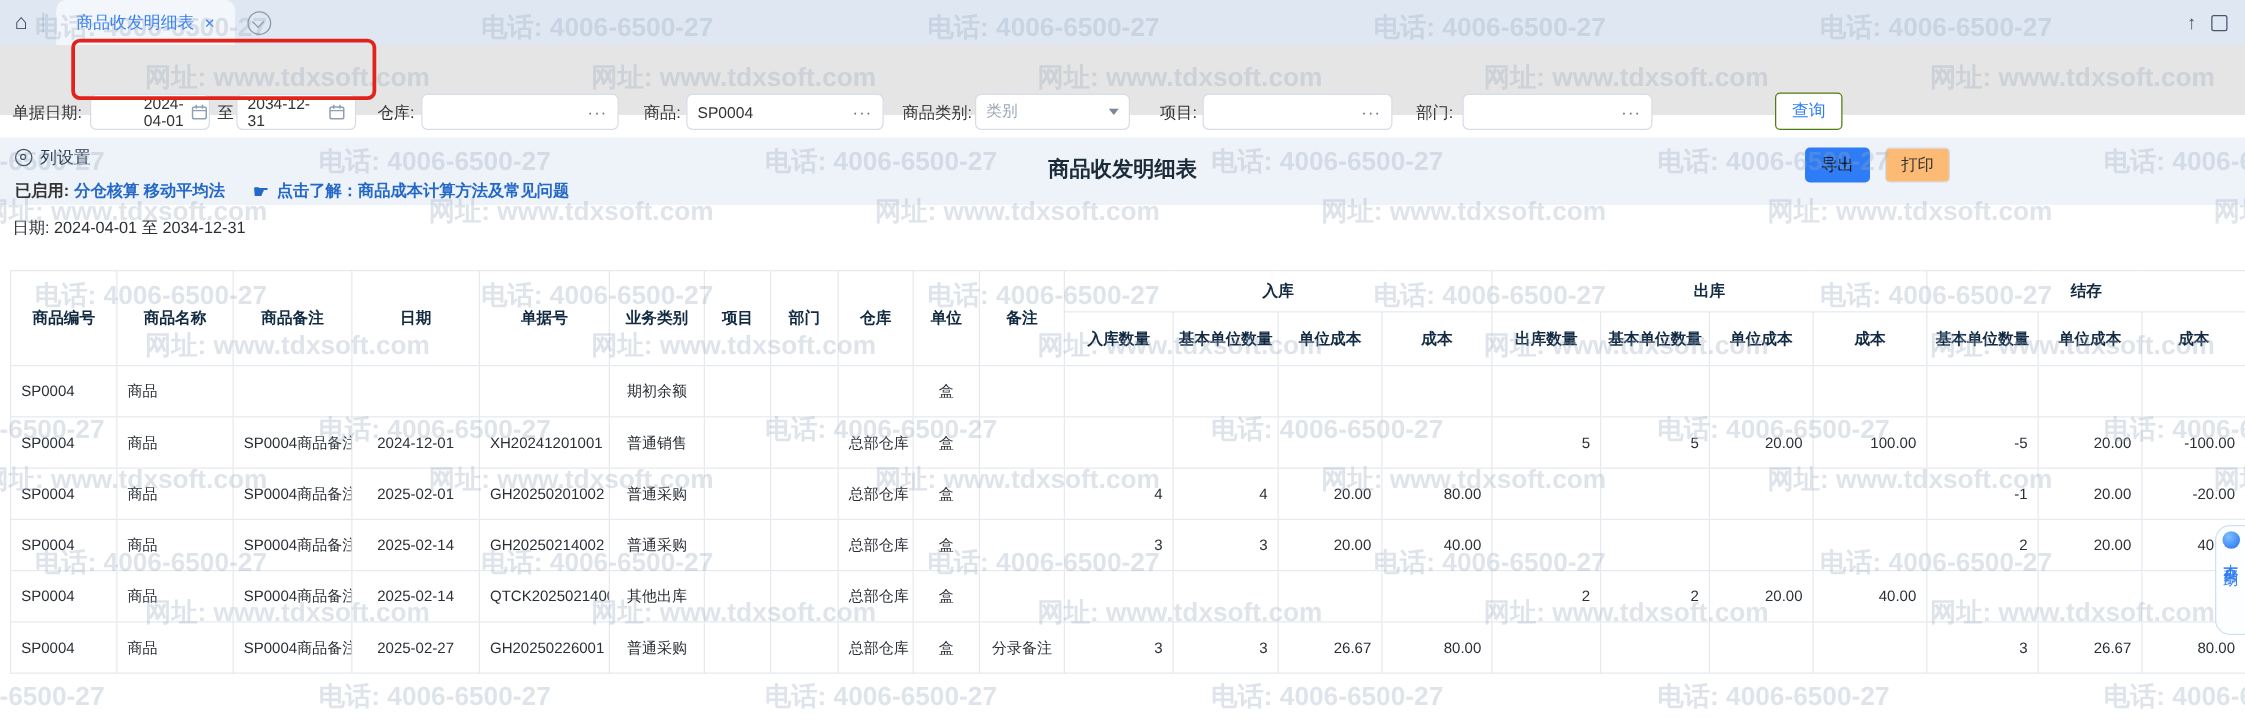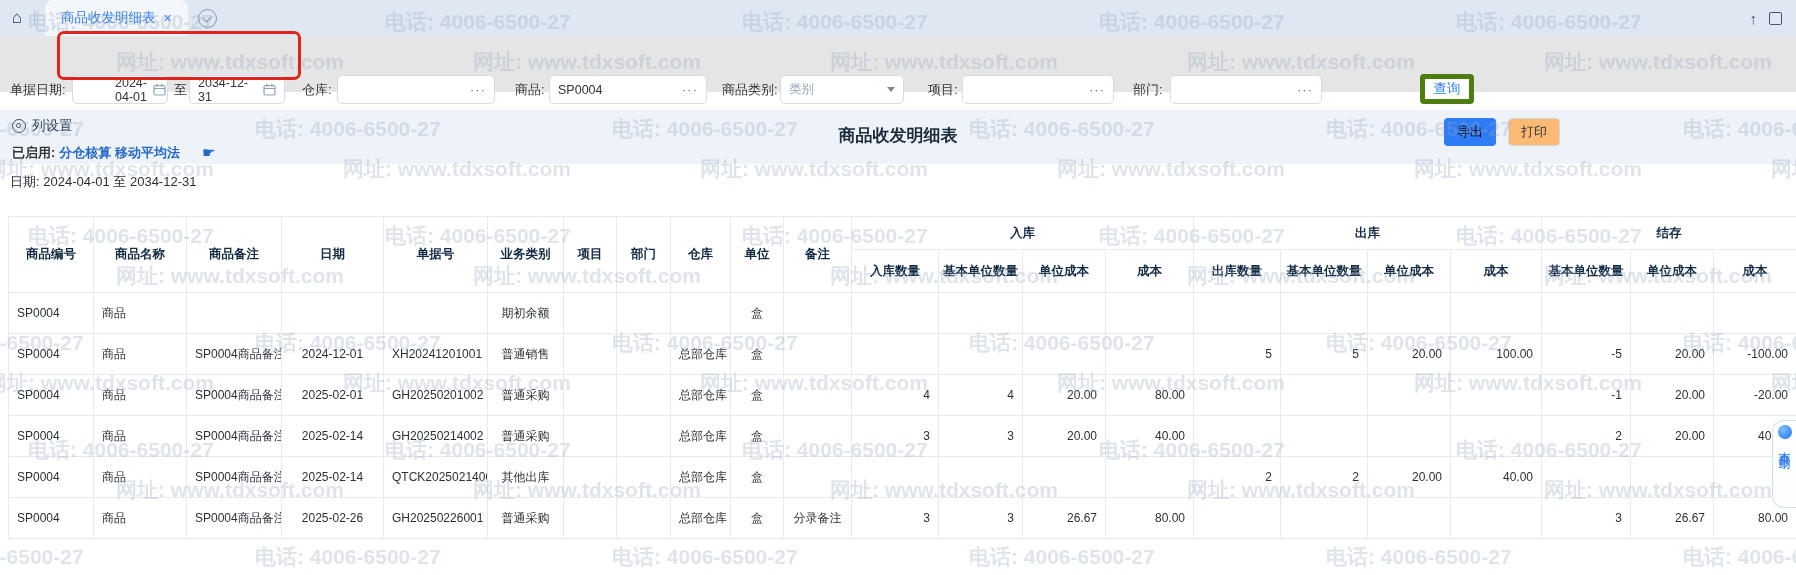--- a/index.html
+++ b/index.html
@@ -21,21 +21,21 @@
   
   .filters{position:absolute;left:0;top:36px;width:100%;height:56px;background:#e5e5e5;}
   .lbl{position:absolute;height:29px;display:flex;align-items:center;font-size:13px;color:#333;white-space:nowrap;}
   .inp{position:absolute;height:29px;box-sizing:border-box;border:1px solid #d7dde6;border-radius:5px;background:#fff;
        display:flex;align-items:center;padding:0 8px;font-size:12.5px;color:#333;}
   .inp .fill{flex:1;}
   .dots{color:#5c6b7e;font-size:13px;letter-spacing:1px;white-space:nowrap;}
   .placeholder{color:#9aa6b5;}
   .caret-down{width:0;height:0;border-left:4px solid transparent;border-right:4px solid transparent;border-top:5px solid #7a8899;}
   .btn-query{position:absolute;left:1420px;top:38px;width:54px;height:30px;box-sizing:border-box;
-             border:5px solid #4d7c0f;border-radius:4px;background:#fff;color:#2f7df6;font-size:13.5px;
+             border:1px solid #4d7c0f;border-radius:4px;background:#fff;color:#2f7df6;font-size:13.5px;
              display:flex;align-items:center;justify-content:center;cursor:pointer;}
   .cb{position:absolute;top:83px;height:16px;display:flex;align-items:center;font-size:13px;color:#2a3441;cursor:pointer;white-space:nowrap;}
   .cb .box{width:14px;height:14px;box-sizing:border-box;border:1px solid #b6c0cc;border-radius:2px;background:#fff;margin-right:5px;}
   .collapse{position:absolute;left:1497px;top:83px;display:flex;align-items:center;font-size:13px;color:#333;cursor:pointer;}
   .caret-up{width:0;height:0;border-left:4px solid transparent;border-right:4px solid transparent;border-bottom:5px solid #6b7a8d;margin-left:6px;}
   .diag{position:absolute;left:1482px;top:76px;width:1px;height:32px;background:#cfd8e2;transform:rotate(22deg);}
   
   .midpanel{position:absolute;left:0;top:110px;width:100%;height:54px;background:#eef3f9;}
   .colset{position:absolute;left:12px;top:7px;display:flex;align-items:center;font-size:13.5px;color:#253649;cursor:pointer;}
   .gear{width:14px;height:14px;border:1.5px solid #3c4c60;border-radius:50%;margin-right:6px;position:relative;box-sizing:border-box;}
@@ -210,20 +210,21 @@
       <span class="gear">
           <i></i>
         </span>
       <span>列设置</span>
     </div>
     <div class="rpt-title">商品收发明细表</div>
     <div class="enabled-line">
       <span class="k">已启用:</span>
       <span class="blue-link">分仓核算 移动平均法</span>
       <span class="hand">☛</span>
+      <span class="blue-link">点击了解：商品成本计算方法及常见问题</span>
     </div>
     <div class="btn-export">导出</div>
     <div class="btn-print">打印</div>
   </div>
 
   <div class="date-range">日期: 2024-04-01 至 2034-12-31</div>
   <table class="rpt" id="rpt-table">
       <colgroup>
         <col style="width: 85px;">
         <col style="width: 93px;">
@@ -397,21 +398,21 @@
           <td class="ar">20.00</td>
           <td class="ar">40.00</td>
           <td class="ar"></td>
           <td class="ar"></td>
           <td class="ar"></td>
         </tr>
         <tr>
           <td class="al">SP0004</td>
           <td class="al">商品</td>
           <td class="al">SP0004商品备注</td>
-          <td class="ac">2025-02-26</td>
+          <td class="ac">2025-02-27</td>
           <td class="ac">GH20250226001</td>
           <td class="ac">普通采购</td>
           <td class="ac"></td>
           <td class="ac"></td>
           <td class="ac">总部仓库</td>
           <td class="ac">盒</td>
           <td class="ac">分录备注</td>
           <td class="ar">3</td>
           <td class="ar">3</td>
           <td class="ar">26.67</td>

